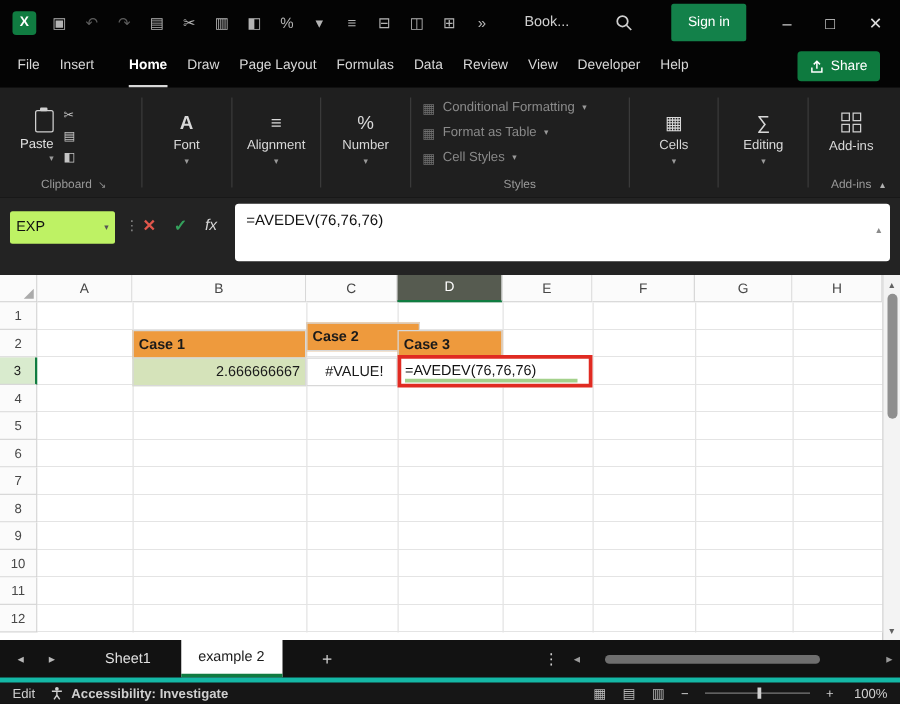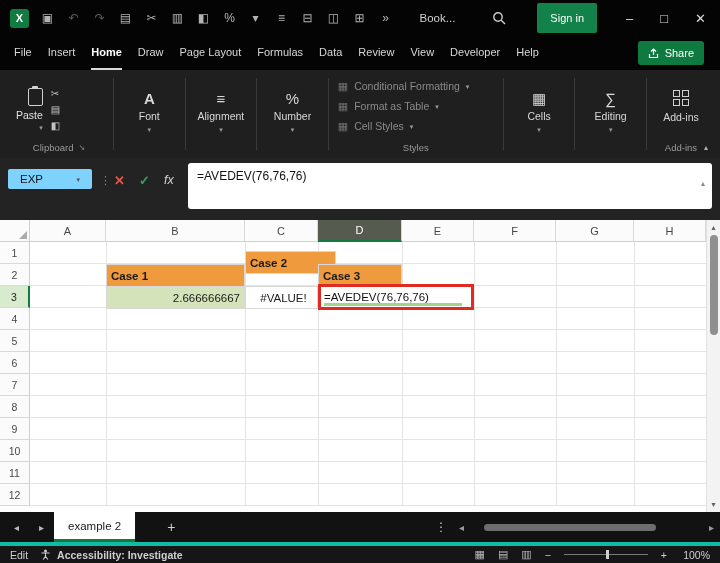--- a/index.html
+++ b/index.html
@@ -19,21 +19,21 @@
   .signin { margin-left:20px; background:#13814A; color:#fff; font-size:11px;
             padding:9px 13px; border-radius:2px; }
   .win-controls { display:flex; gap:27px; margin-left:18px; margin-right:4px;
                   color:#dcdcdc; font-size:13px; }
 
   
   .menubar { position:absolute; top:36px; left:0; right:0; height:34px; background:#040404;
              display:flex; align-items:stretch; padding:0 14px; gap:16px; }
   .tab { display:flex; align-items:center; color:#d8d8d8; font-size:11px;
          border-bottom:2px solid transparent; }
-  .tab.active { color:#fff; border-bottom-color:#d8d8d8; font-weight:bold; }
+  .tab.active { color:#fff; border-bottom-color:#d8d8d8; font-weight:bold;margin-left:12px; }
   .share-btn { margin:5px 2px 5px auto; background:#0E7A3F; color:#fff; font-size:11px;
                border-radius:3px; padding:0 10px; display:flex; align-items:center; gap:6px; }
 
   
   .ribbon { position:absolute; top:70px; left:0; right:0; height:88px; background:#1F1F1F;
             display:flex; padding:0 8px; }
   .rsep { width:1px; background:#3a3a3a; margin:8px 3px; }
   .rgroup { display:flex; flex-direction:column; }
   .rgroup-label { font-size:9.5px; color:#9a9a9a; text-align:center; padding:0 0 5px;
                   display:flex; align-items:center; justify-content:center; gap:5px; }
@@ -54,22 +54,22 @@
   .style-item .sicon { font-size:11px; color:#6f6f6f; }
   .addins-group { width:62px; }
   .addins-btn { flex:1; display:flex; flex-direction:column; align-items:center;
                 justify-content:center; gap:5px; color:#d8d8d8; font-size:10.5px; }
   .addins-icon { display:grid; grid-template-columns:7px 7px; gap:2px; }
   .addins-icon span { width:7px; height:7px; border:1.2px solid #cfcfcf; }
   .ribbon-collapse { position:absolute; right:12px; bottom:6px; color:#b0b0b0; font-size:8px; }
 
   
   .formula-strip { position:absolute; top:158px; left:0; right:0; height:62px; background:#232323; }
-  .namebox { position:absolute; left:8px; top:11px; width:84px; height:20px; background:#7dd3fc;
-             border-radius:2px; display:flex; align-items:center; padding:0 12px;
+  .namebox { position:absolute; left:8px; top:11px; width:84px; height:26px; background:#bef264;
+             border-radius:2px; display:flex; align-items:center; padding:0 5px;
              font-size:11.5px; color:#111; }
   .namebox .caret { margin-left:auto; color:#555; }
   .fdots { position:absolute; left:100px; top:16px; color:#8a8a8a; font-size:11px; }
   .fbtn { position:absolute; top:15px; font-size:13px; font-weight:bold; }
   .fcancel { left:114px; color:#E2574C; }
   .fenter { left:139px; color:#34A15C; }
   .ffx { left:164px; color:#d4d4d4; font-style:italic; font-weight:normal; font-size:12.5px; }
   .formulabox { position:absolute; left:188px; right:8px; top:5px; height:46px; background:#fff;
                 border-radius:3px; font-size:12px; color:#111; padding:6px 20px 0 9px; }
   .fcollapse { position:absolute; right:7px; top:16px; color:#8a8a8a; font-size:8px; }
@@ -331,41 +331,42 @@
     <div class="cellarea">
       <div class="vl" style="left:76px"></div>
       <div class="vl" style="left:215px"></div>
       <div class="vl" style="left:288px"></div>
       <div class="vl" style="left:372px"></div>
       <div class="vl" style="left:444px"></div>
       <div class="vl" style="left:526px"></div>
       <div class="vl" style="left:604px"></div>
 
       <div class="cell orange" style="left:76px;top:22px;width:139px">Case 1</div>
-      <div class="cell orange" style="left:215px;top:9px;width:91px">Case 2</div>
+      <div class="cell orange" style="left:215px;top:16px;width:91px">Case 2</div>
       <div class="cell orange" style="left:288px;top:22px;width:84px">Case 3</div>
       <div class="cell green" style="left:76px;top:44px;width:139px">2.666666667</div>
       <div class="cell err" style="left:215px;top:44px;width:73px">#VALUE!</div>
       <div class="editbox">
         <span>=AVEDEV(76,76,76)</span>
         <span class="underl"></span>
       </div>
     </div>
   </div>
   <div class="vscroll">
     <span class="arr" style="top:3px">▴</span>
     <div class="vthumb"></div>
     <span class="arr" style="bottom:3px">▾</span>
   </div>
 
   <div class="sheetbar">
     <div class="snav">
       <span>◂</span>
       <span>▸</span>
     </div>
+    <div class="sheet-tab first">Sheet1</div>
     <div class="sheet-tab active">example 2</div>
     <div class="add-sheet">+</div>
     <div class="sheet-dots">⋮</div>
     <div class="hscroll">
       <span>◂</span>
       <div class="htrack">
           <div class="hthumb"></div>
         </div>
       <span>▸</span>
     </div>

